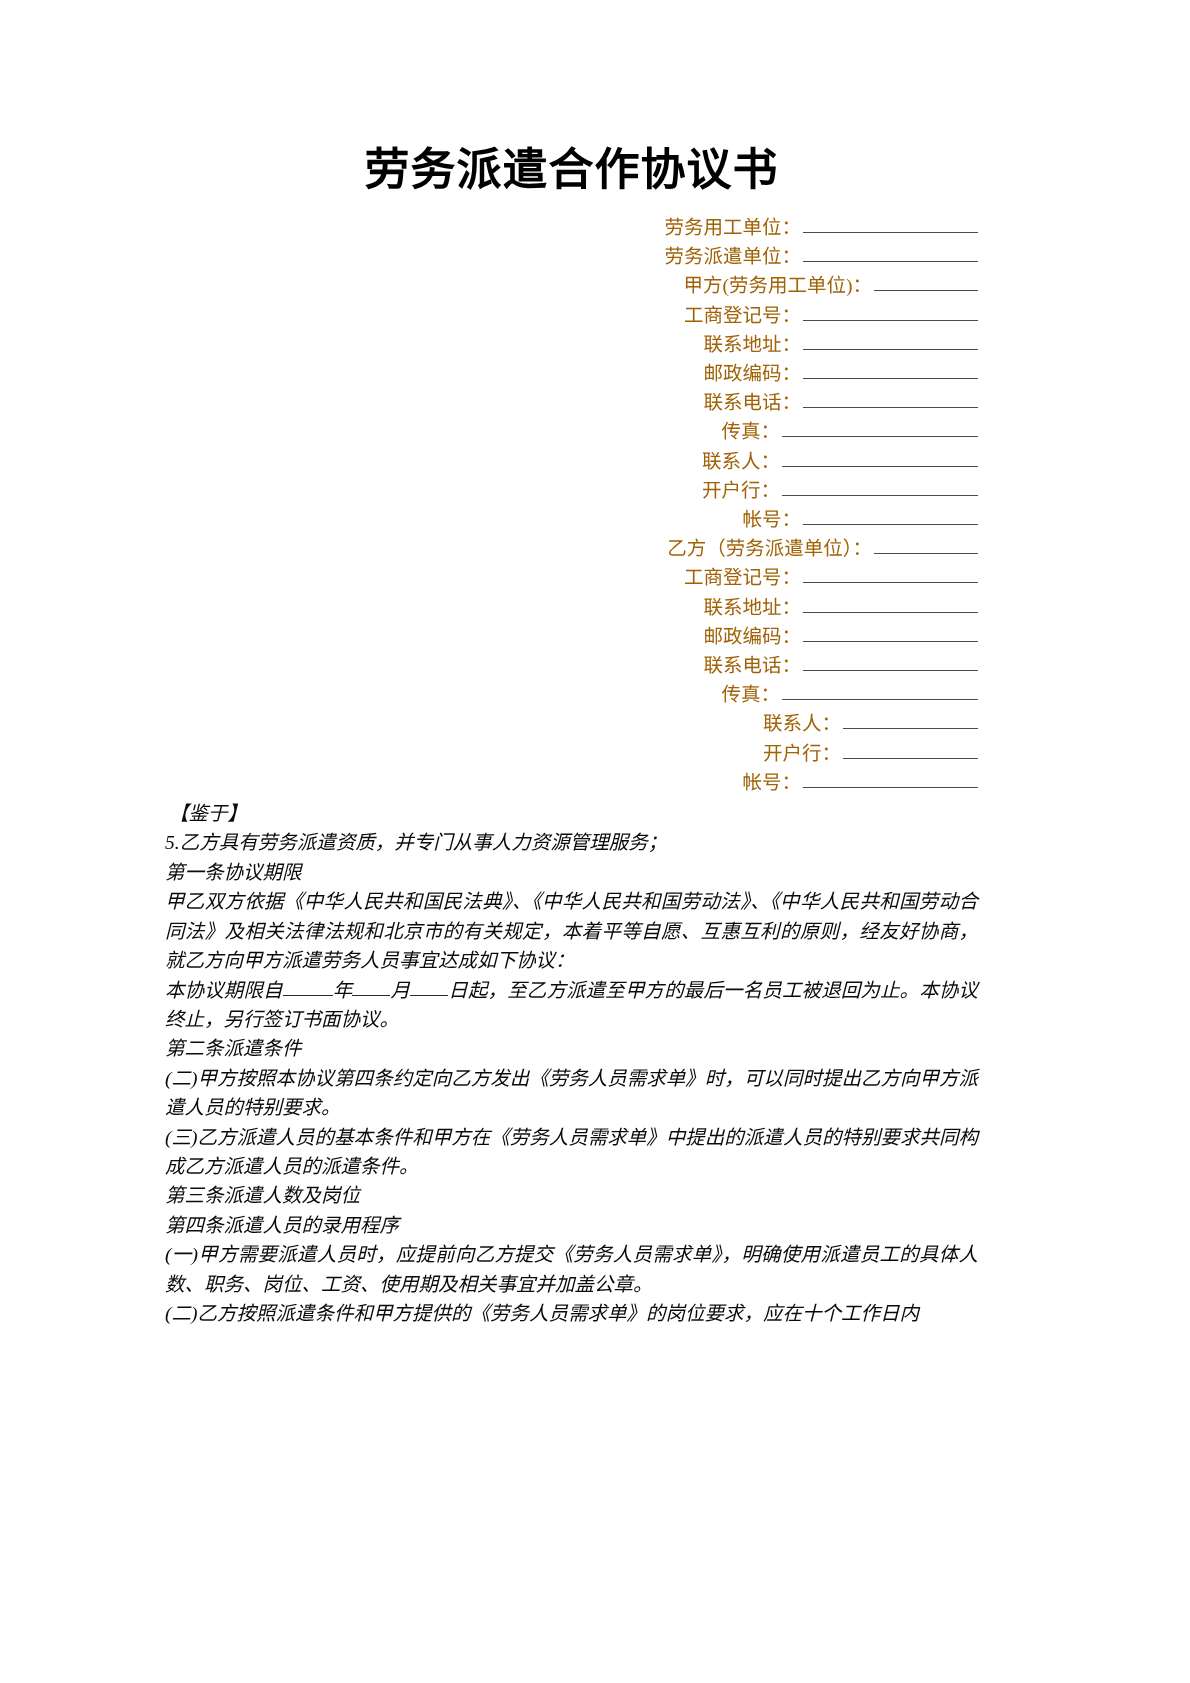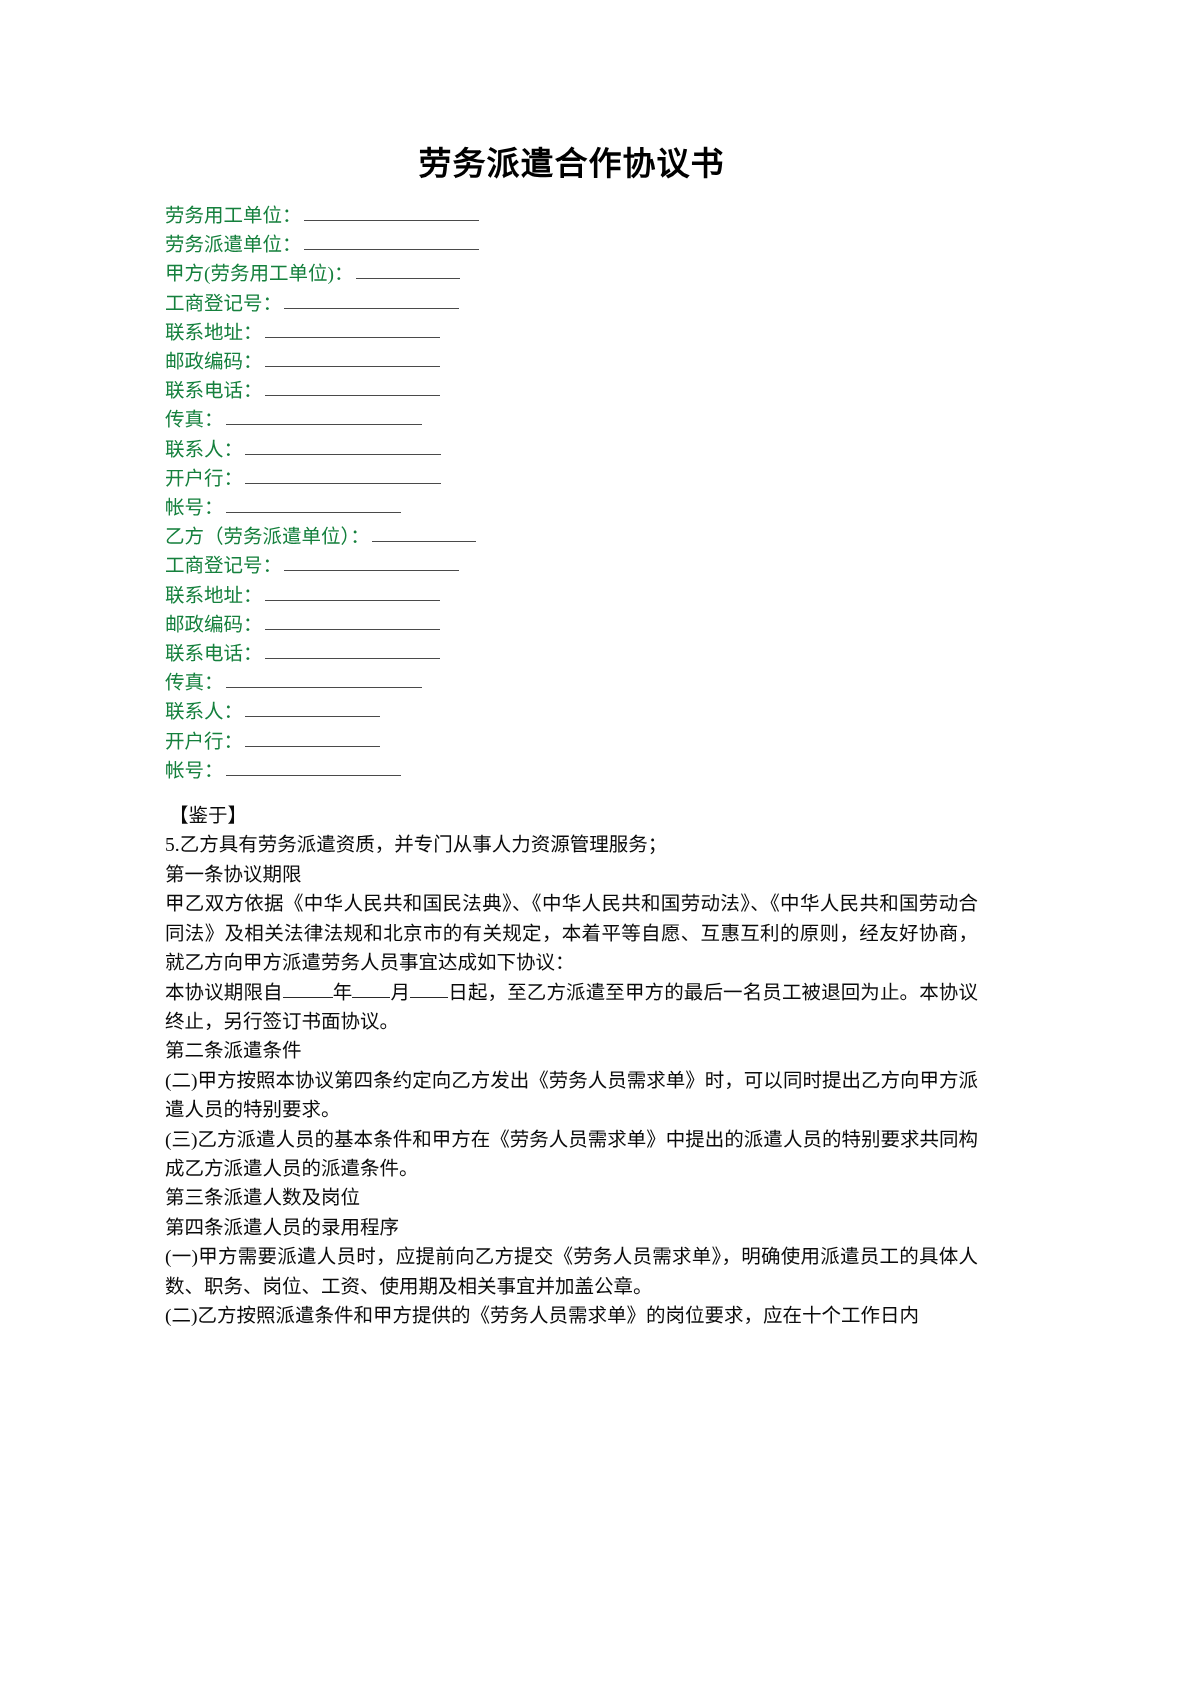--- a/index.html
+++ b/index.html
@@ -29,40 +29,41 @@
 
   
   .content {
     position: absolute;
     left: 165px;
     top: 0;
     width: 813px;
   }
 
   .doc-title {
-    font-size: 33px;
+    font-size: 45px;
     font-weight: bold;
     text-align: center;
     line-height: 1.0;
     margin: 0;
     padding-top: 148px;
     padding-bottom: 0;
     letter-spacing: 1px;
     font-family: "Liberation Serif", "DejaVu Serif", serif;
   }
 
   .form-block {
     margin-top: 20px;
   }
 
   .form-row {
     font-size: 19.5px;
     line-height: 29.2px;
     white-space: nowrap;
-    color: #15803d;
+    color: #a16207;
+    text-align: right;
   }
 
   .form-label {
     font-size: 19.5px;
   }
 
   .blank {
     display: inline-block;
     border-bottom: 1px solid #4a4a4a;
     height: 0.95em;
@@ -70,21 +71,22 @@
     margin-left: 2px;
     position: relative;
     top: -1px;
   }
   .blank.w-xs  { width: 104px; }
   .blank.w-md  { width: 135px; }
   .blank.w-xl  { width: 175px; }
   .blank.w-xxl { width: 196px; }
 
   .body-block {
-    margin-top: 16px;
+    margin-top: 2px;
+    font-style: italic;
   }
 
   p.para {
     font-size: 19.5px;
     line-height: 29.4px;
     margin: 0;
     padding: 0;
     text-align: justify;
     text-justify: inter-ideograph;
     text-align-last: left;

